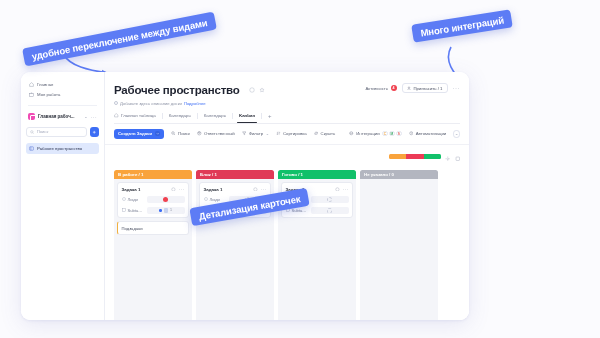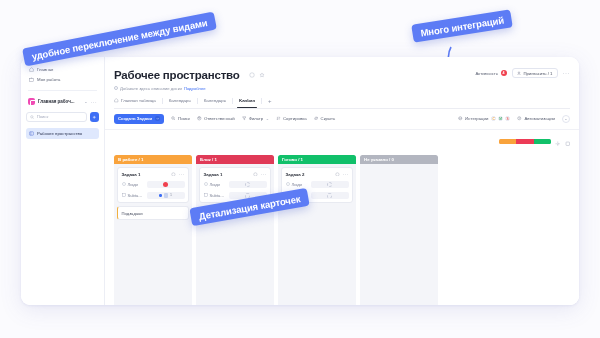--- a/index.html
+++ b/index.html
@@ -6,22 +6,22 @@
   html, body {
     width: 600px; height: 338px;
     background: #fbfbfe;
     font-family: "Liberation Sans", sans-serif;
     overflow: hidden;
   }
   #stage { position: relative; width: 600px; height: 338px; }
 
   
   .app-window {
-    position: absolute; left: 21px; top: 57px;
-    width: 558px; height: 248px;
+    position: absolute; left: 21px; top: 72px;
+    width: 448px; height: 248px;
     background: #ffffff;
     border-radius: 9px;
     box-shadow: 0 5px 22px rgba(90,95,180,.13), 0 1px 3px rgba(90,95,180,.10);
     overflow: hidden;
     display: flex;
   }
 
   
   .sidebar {
     width: 84px; flex: 0 0 84px;

